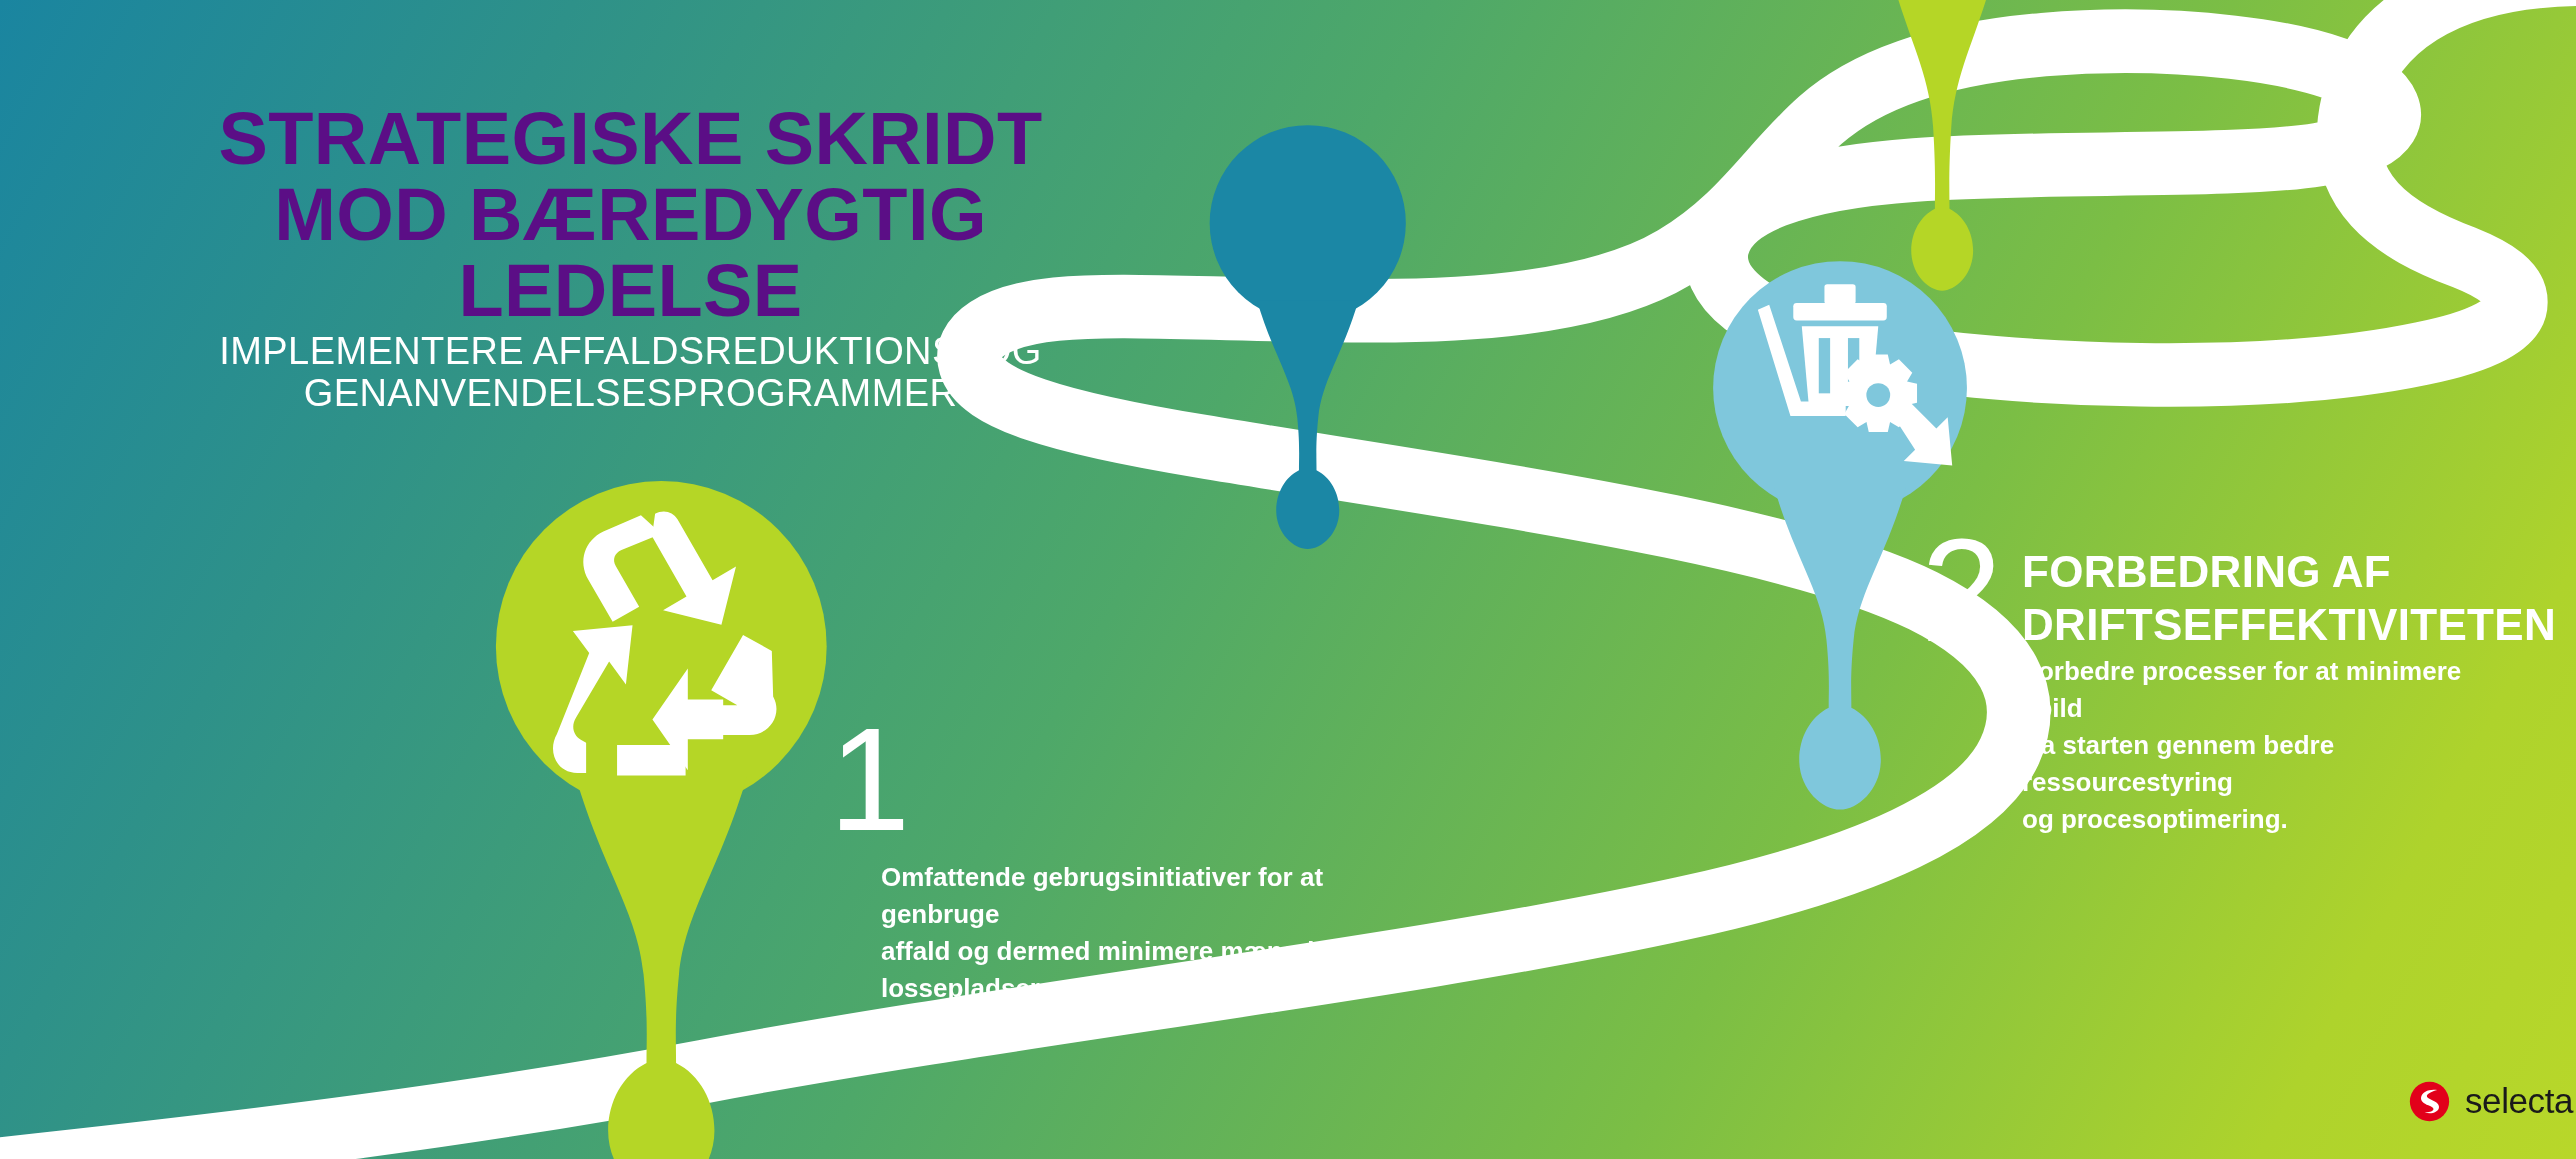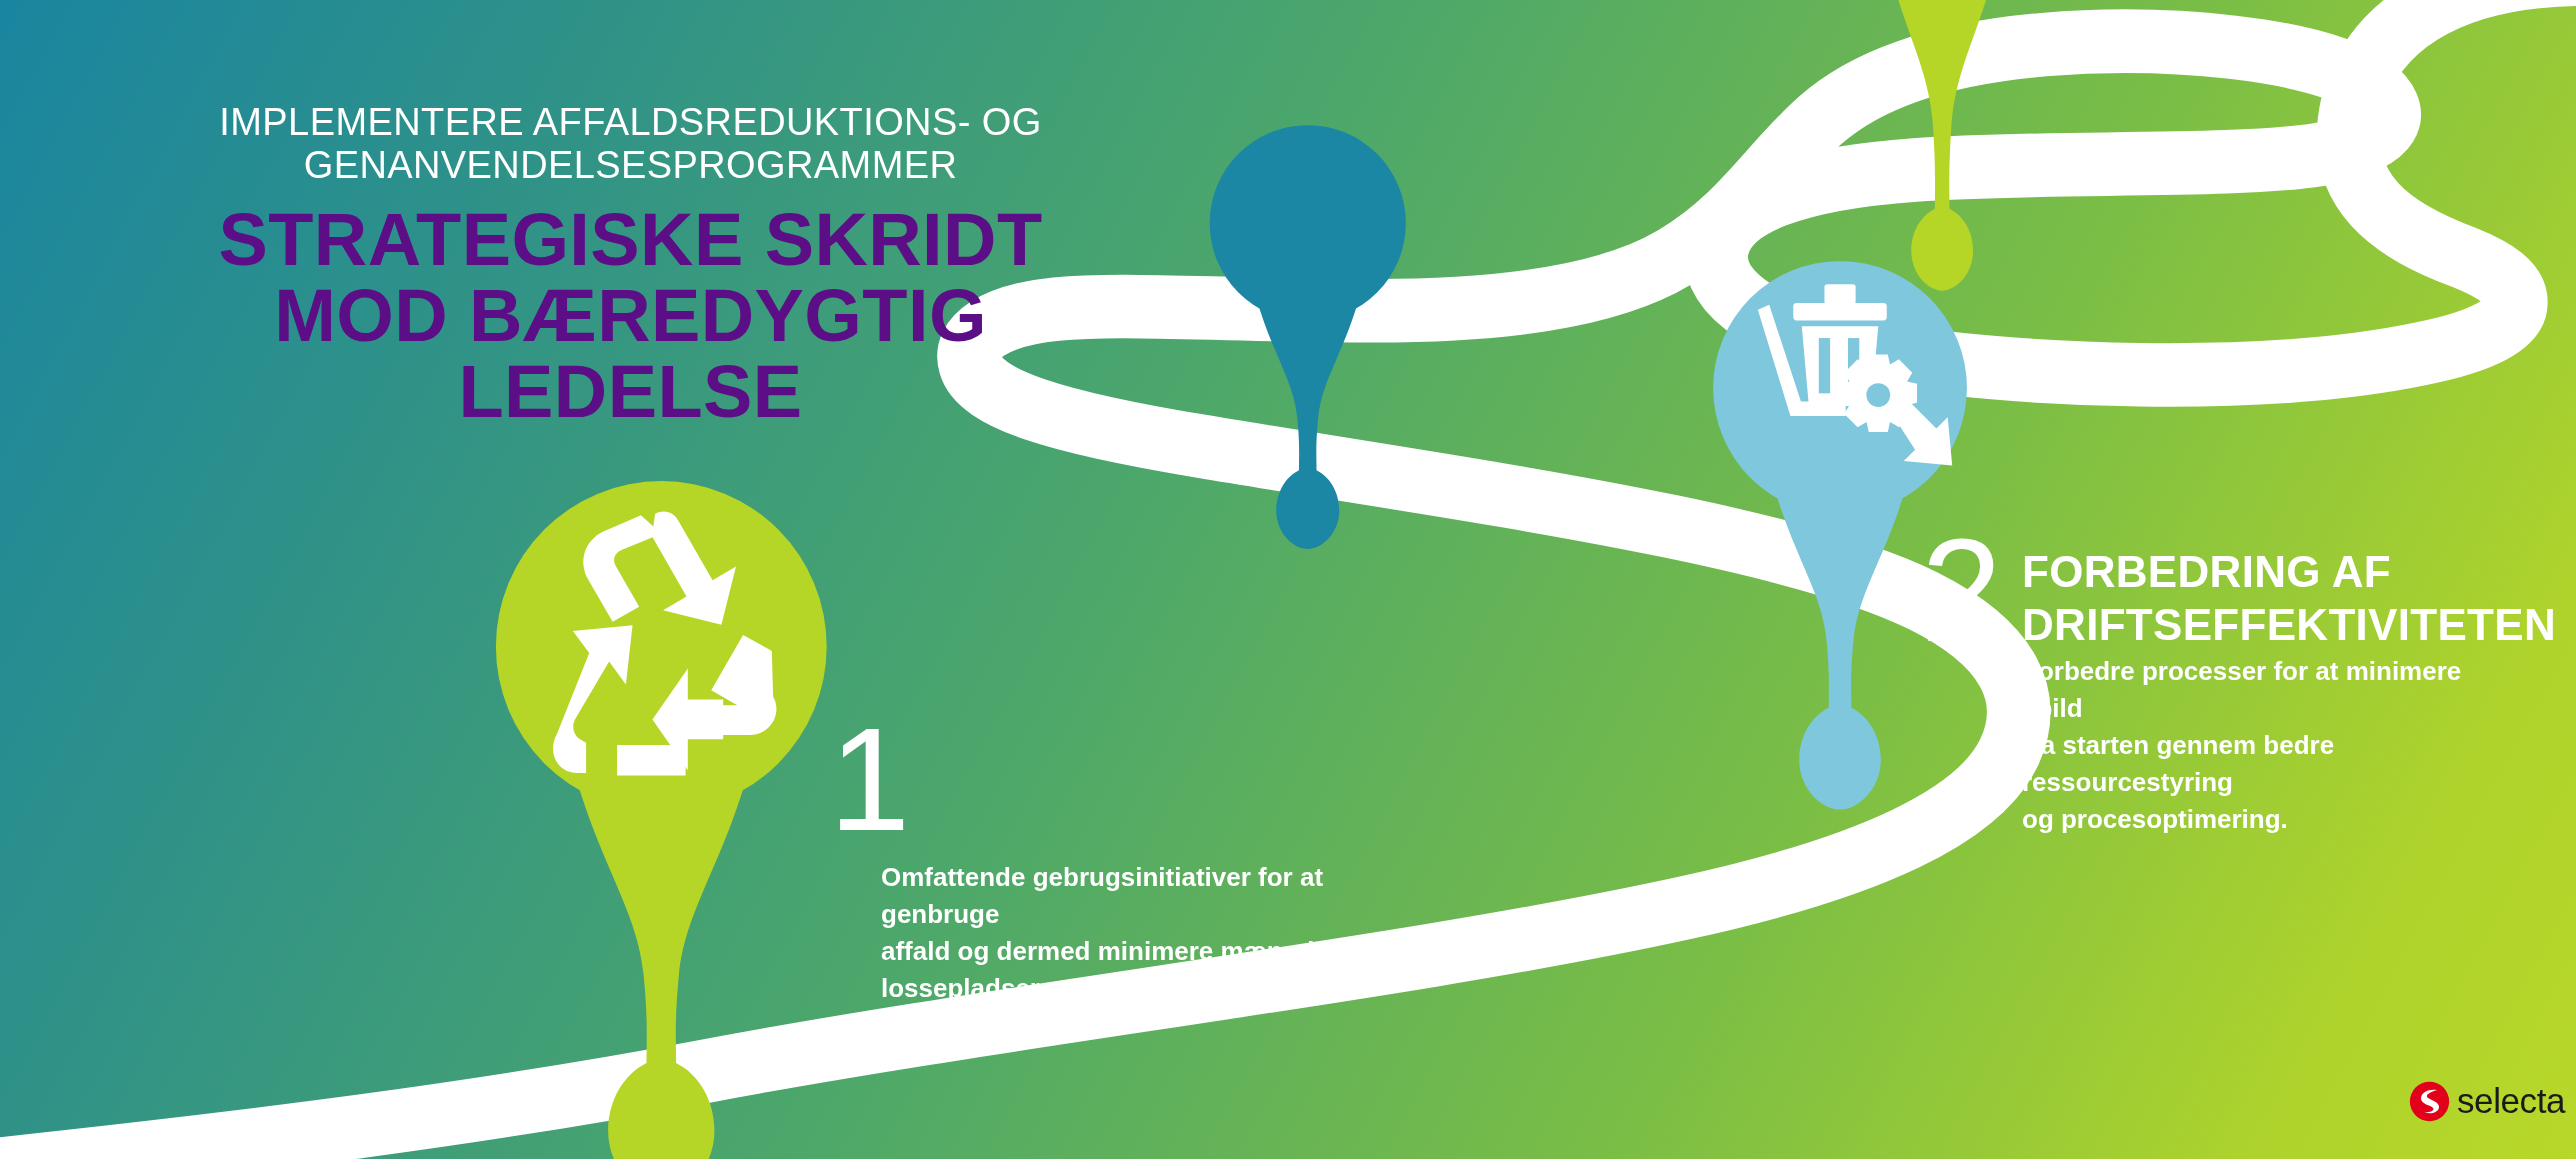--- a/index.html
+++ b/index.html
@@ -93,21 +93,21 @@
     width: 146px;
     height: 50px;
   }
   #logo-mark {
     position: absolute;
     left: 0; top: 2.6px;
     width: 41px; height: 41px;
   }
   #logo-word {
     position: absolute;
-    left: 48px;
+    left: 56px;
     top: 3.4px;
     color: #1A1A1A;
     font-size: 35px;
     line-height: 39px;
     font-weight: 400;
     letter-spacing: -0.4px;
   }
 </style>
 </head>
 <body>
@@ -133,25 +133,25 @@
              C 1160 367, 1120 392, 1130 425
              C 1142 465, 1230 492, 1400 520
              C 1700 570, 2080 620, 2240 700
              C 2340 750, 2370 812, 2340 876
              C 2305 950, 2180 1010, 1960 1058
              C 1640 1128, 1180 1180, 820 1248
              C 560 1297, 300 1330, -40 1366"></path>
   </svg>
 
   <div class="txt" id="header-block">
-    <div id="subtitle">IMPLEMENTERE AFFALDSREDUKTIONS- OG
-GENANVENDELSESPROGRAMMER</div>
     <div id="main-title">STRATEGISKE SKRIDT
 MOD BÆREDYGTIG
 LEDELSE</div>
+    <div id="subtitle">IMPLEMENTERE AFFALDSREDUKTIONS- OG
+GENANVENDELSESPROGRAMMER</div>
   </div>
 
   <svg class="layer" viewBox="0 0 3000 1350">
     <defs>
 
       <g id="pin-shape">
         <circle cx="0" cy="0" r="112"></circle>
         <path d="M -58 88
                  C -40 160, -14 200, -10 262
                  C -7 310, -8 330, -8 352

